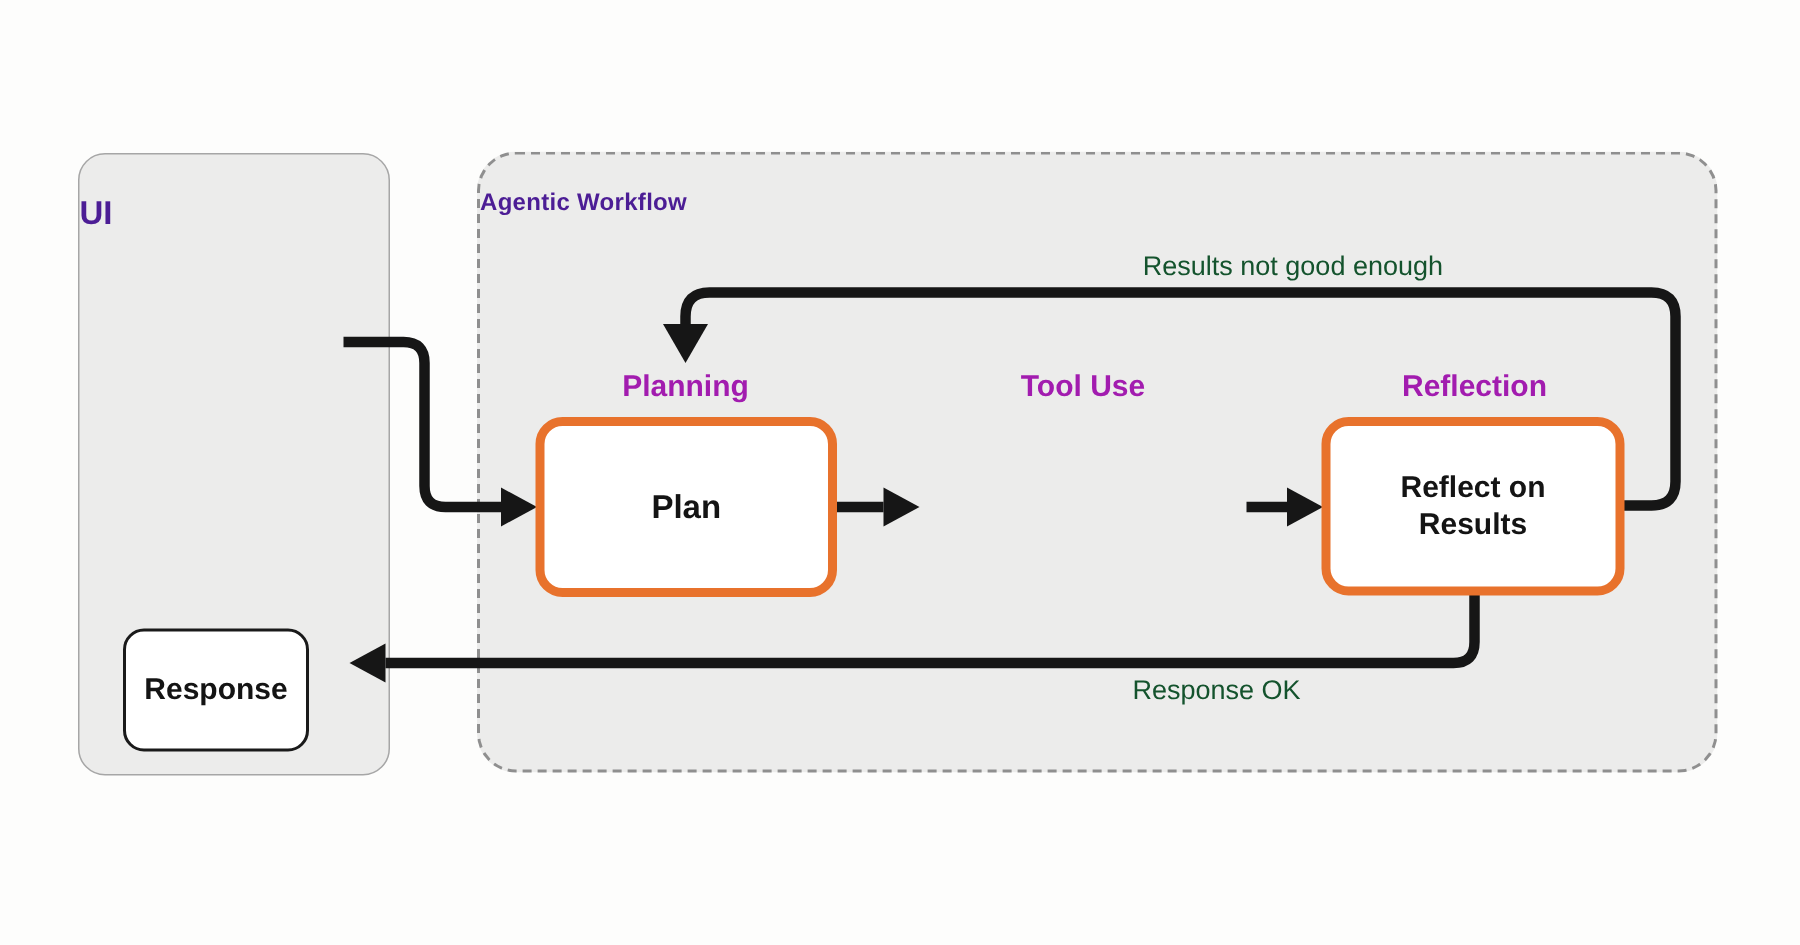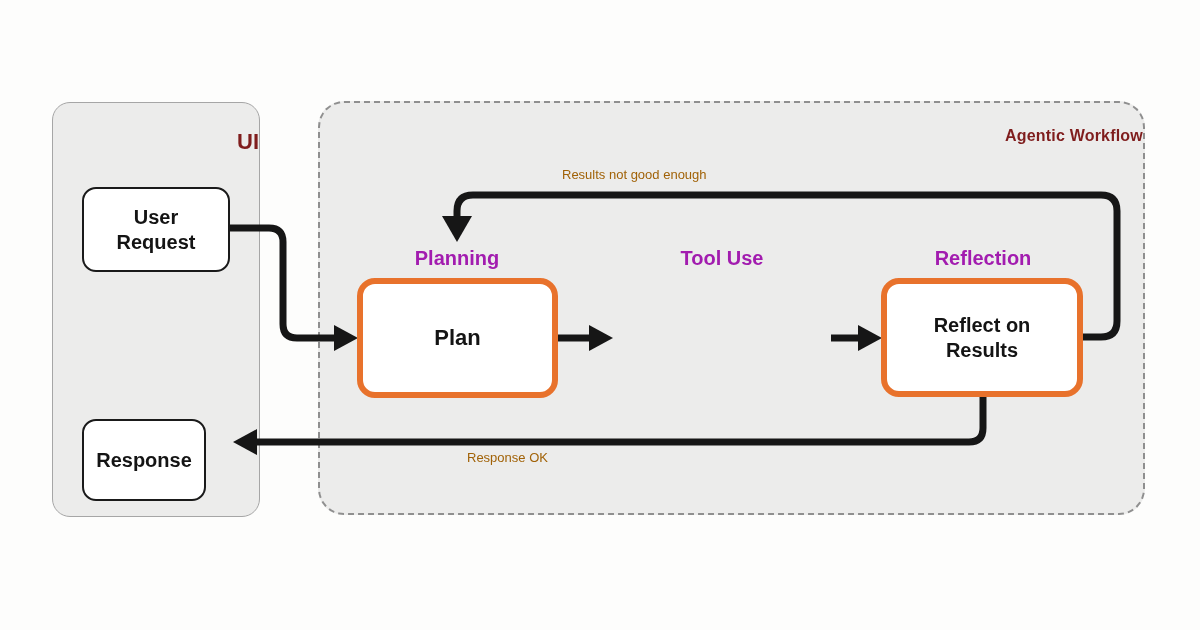--- a/index.html
+++ b/index.html
@@ -15,22 +15,22 @@
   .panel{position:absolute;box-sizing:border-box;background:#ECECEB;}
   .ui-panel{
     left:52px;top:102px;width:208px;height:415px;
     border:1.5px solid #A6A6A6;border-radius:18px;
   }
   .workflow-panel{
     left:318px;top:101px;width:827px;height:414px;
     border:2px dashed #8F8F8F;border-radius:26px;
   }
   .panel-title{
-    position:absolute;left:0;right:0;text-align:right;
-    font-weight:bold;color:#7f1d1d;
+    position:absolute;left:0;right:0;text-align:left;
+    font-weight:bold;color:#4c1d95;
   }
   .ui-panel .panel-title{top:26px;font-size:22px;}
   .workflow-panel .panel-title{top:24px;font-size:16px;letter-spacing:.2px;}
 
   
   .node{
     position:absolute;box-sizing:border-box;background:#FFFFFF;
     display:flex;align-items:center;justify-content:center;text-align:center;
     font-weight:bold;color:#141414;line-height:1.22;z-index:3;
   }
@@ -50,22 +50,22 @@
   .stage-label{
     position:absolute;width:220px;text-align:center;z-index:4;
     font-weight:bold;font-size:20px;color:#a21caf;
   }
   .stage-label-planning{left:347px;top:247px;}
   .stage-label-tooluse{left:612px;top:247px;}
   .stage-label-reflection{left:873px;top:247px;}
 
   
   .edge-label{
-    position:absolute;width:400px;text-align:left;z-index:4;
-    font-size:13px;color:#a16207;
+    position:absolute;width:400px;text-align:right;z-index:4;
+    font-size:18px;color:#14532d;
   }
   .edge-label-feedback{left:562px;top:167px;}
   .edge-label-ok{left:467px;top:450px;}
 
   
   .arrow-layer{position:absolute;left:0;top:0;z-index:2;pointer-events:none;}
   .arrow-line{fill:none;stroke:#161616;stroke-width:7;}
   .arrow-head{fill:#161616;stroke:none;}
 </style>
 </head>
@@ -102,23 +102,20 @@
       <path class="arrow-line" d="M 1082 337 H 1101 Q 1117 337 1117 321 V 211 Q 1117 195 1101 195 H 473 Q 457 195 457 211 V 217"></path>
       <polygon class="arrow-head" points="442,216 472,216 457,242"></polygon>
     </g>
 
     <g>
       <path class="arrow-line" d="M 983 396 V 428 Q 983 442 969 442 H 257"></path>
       <polygon class="arrow-head" points="257,429 257,455 233,442"></polygon>
     </g>
   </svg>
 
-  <div class="node ui-node node-user-request">
-    <span>User Request</span>
-  </div>
   <div class="node ui-node node-response">
     <span>Response</span>
   </div>
 
   <div class="stage-label stage-label-planning">Planning</div>
   <div class="stage-label stage-label-tooluse">Tool Use</div>
   <div class="stage-label stage-label-reflection">Reflection</div>
 
   <div class="node wf-node node-plan">
     <span>Plan</span>

